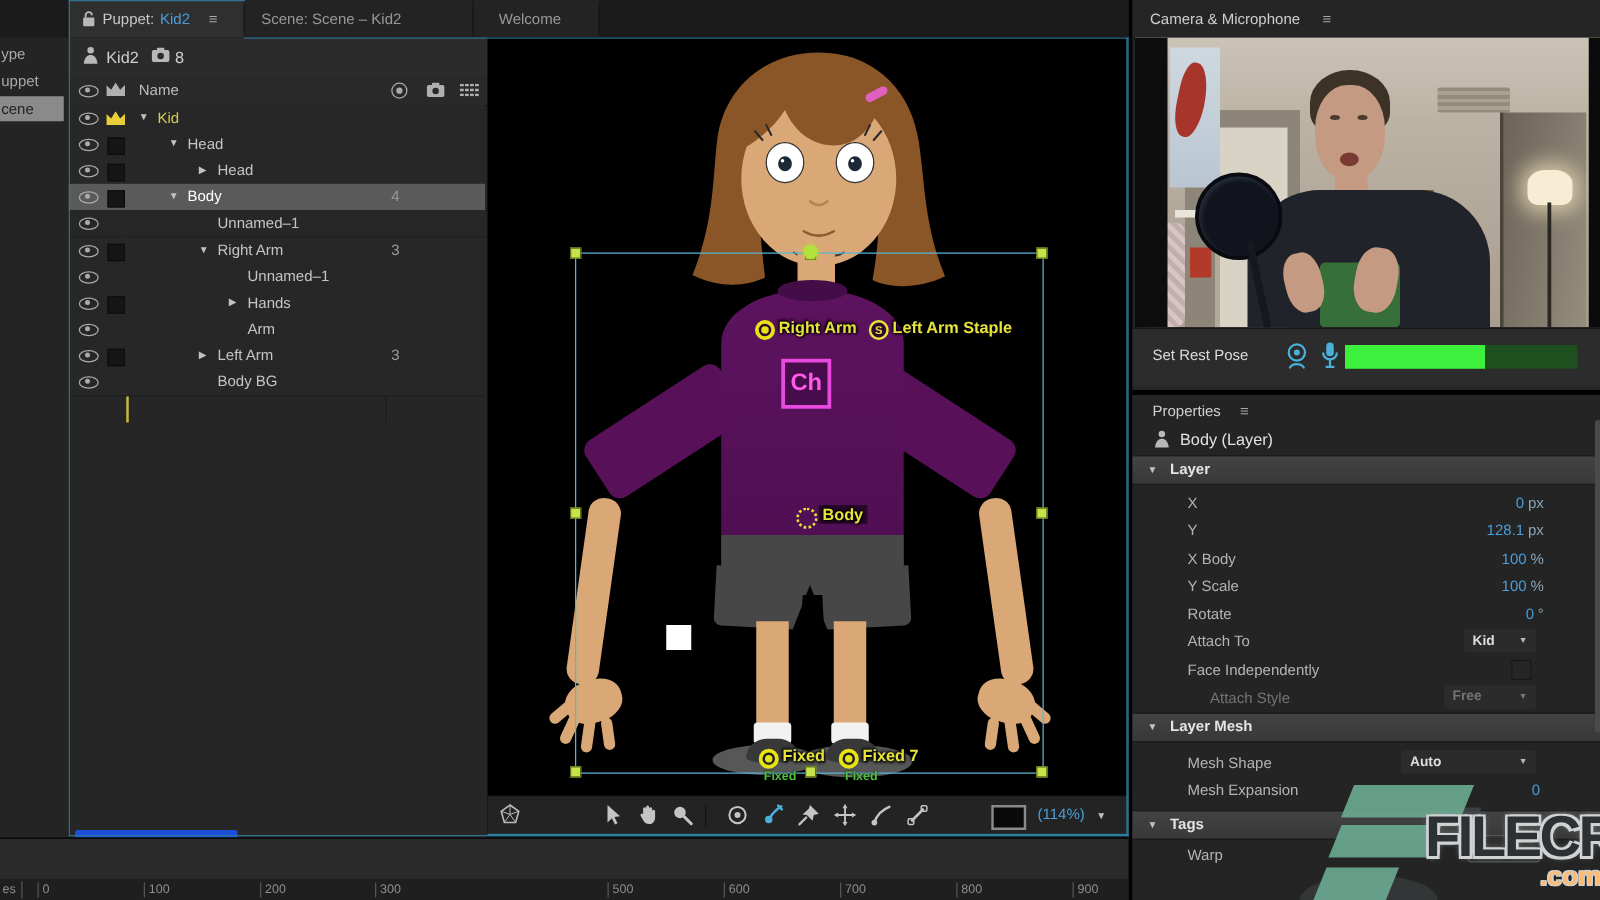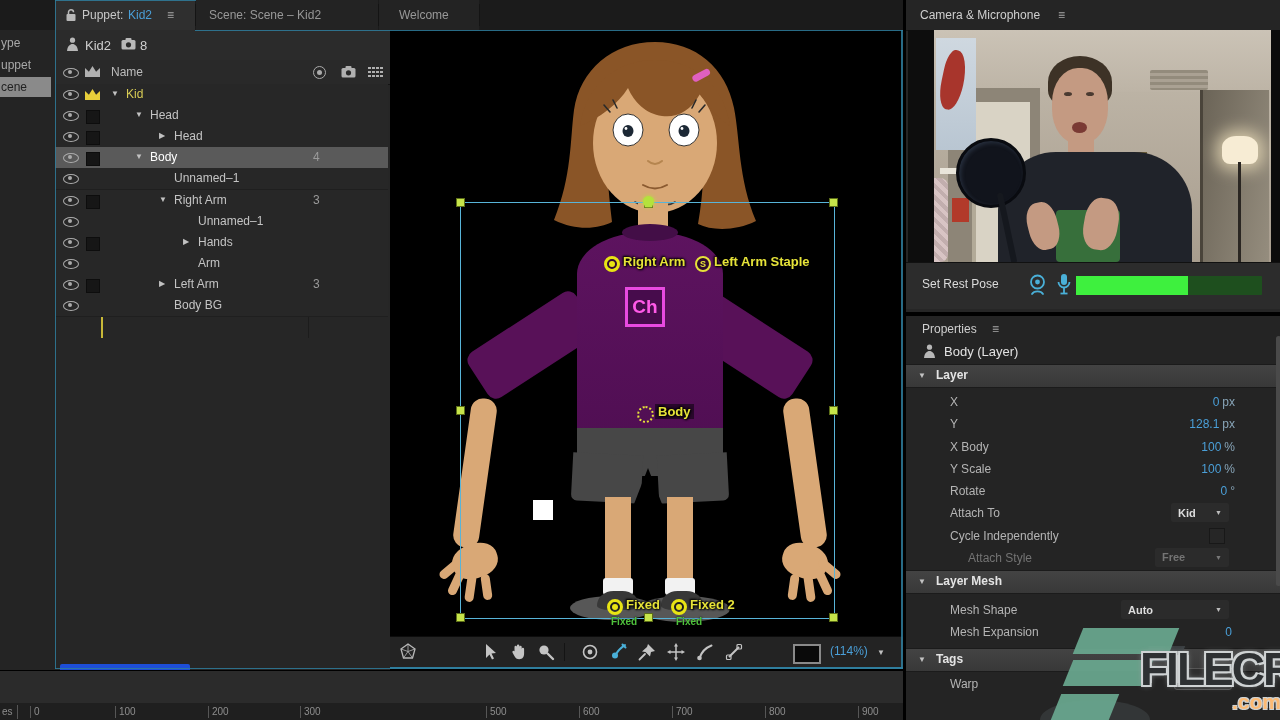--- a/index.html
+++ b/index.html
@@ -312,21 +312,21 @@
 
     <div class="hring a" style="left:214px;top:226px;"></div>
     <span class="hlabel a" style="left:233px;top:224px;">Right Arm</span>
     <div class="sbadge a" style="left:305px;top:226px;">S</div>
     <span class="hlabel a" style="left:324px;top:224px;">Left Arm Staple</span>
     <div class="hdot a" style="left:247px;top:376px;"></div>
     <span class="hlabel a" style="left:265px;top:374px;background:rgba(30,6,32,.8);padding:0 3px;">Body</span>
     <div class="hring a" style="left:217px;top:569px;"></div>
     <span class="hlabel a" style="left:236px;top:567px;">Fixed</span>
     <div class="hring a" style="left:281px;top:569px;"></div>
-    <span class="hlabel a" style="left:300px;top:567px;">Fixed 2</span>
+    <span class="hlabel a" style="left:300px;top:567px;">Fixed 7</span>
     <span class="subfix a" style="left:221px;top:586px;">Fixed</span>
     <span class="subfix a" style="left:286px;top:586px;">Fixed</span>
 
     <div id="cv-toolbar" class="a">
       <span class="ticon a" style="left:8px;">
         <svg viewBox="0 0 20 20">
             <path d="M10 2 L17 7 L14.5 16 L5.5 16 L3 7 Z" fill="none" stroke="#b8b8b8" stroke-width="1.3"></path>
             <path d="M10 2 L10 9.5 M10 9.5 L14.5 16 M10 9.5 L5.5 16 M3 7 L10 9.5 L17 7" stroke="#b8b8b8" stroke-width="0.8" fill="none"></path>
           </svg>
         </span>
@@ -521,21 +521,21 @@
             <span class="vwrap a"><span class="pv">0</span><span class="pu">°</span></span>
           </div>
           <div class="prpRow a" style="top: 187.25px;">
             <span class="prpLabel a" style="left:44px">Attach To</span>
             <div class="dd a" style="right:54px;width:58px">
               <span class="ddv">Kid</span>
               <span class="ddc">▼</span>
             </div>
           </div>
           <div class="prpRow a" style="top: 209.5px;">
-            <span class="prpLabel a" style="left:44px">Cycle Independently</span>
+            <span class="prpLabel a" style="left:44px">Face Independently</span>
             <span class="cb a" style="right:58px"></span>
           </div>
           <div class="prpRow a" style="top: 231.75px;">
             <span class="prpLabel a dim" style="left:62px">Attach Style</span>
             <div class="dd a dim" style="right:54px;width:74px">
               <span class="ddv">Free</span>
               <span class="ddc">▼</span>
             </div>
           </div>
           <div class="prpRow a" style="top: 284px;">

